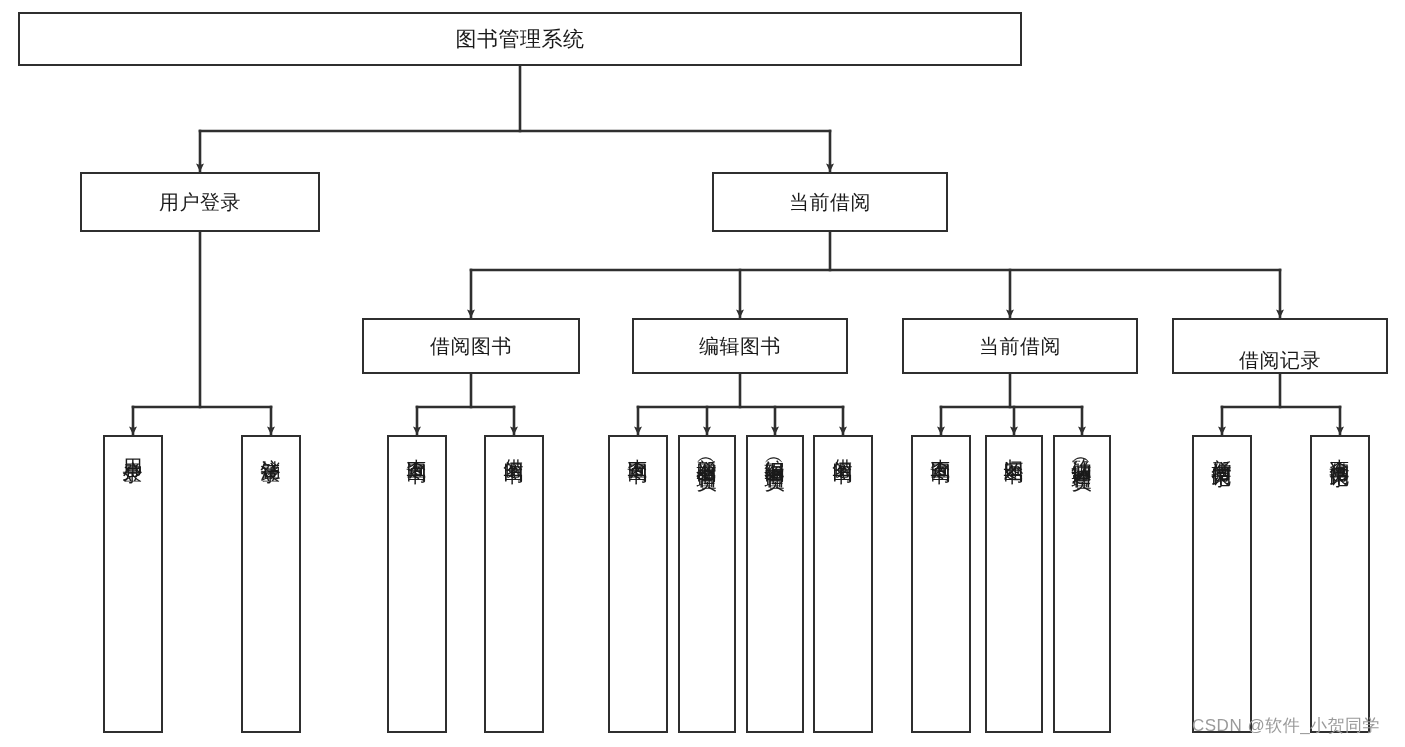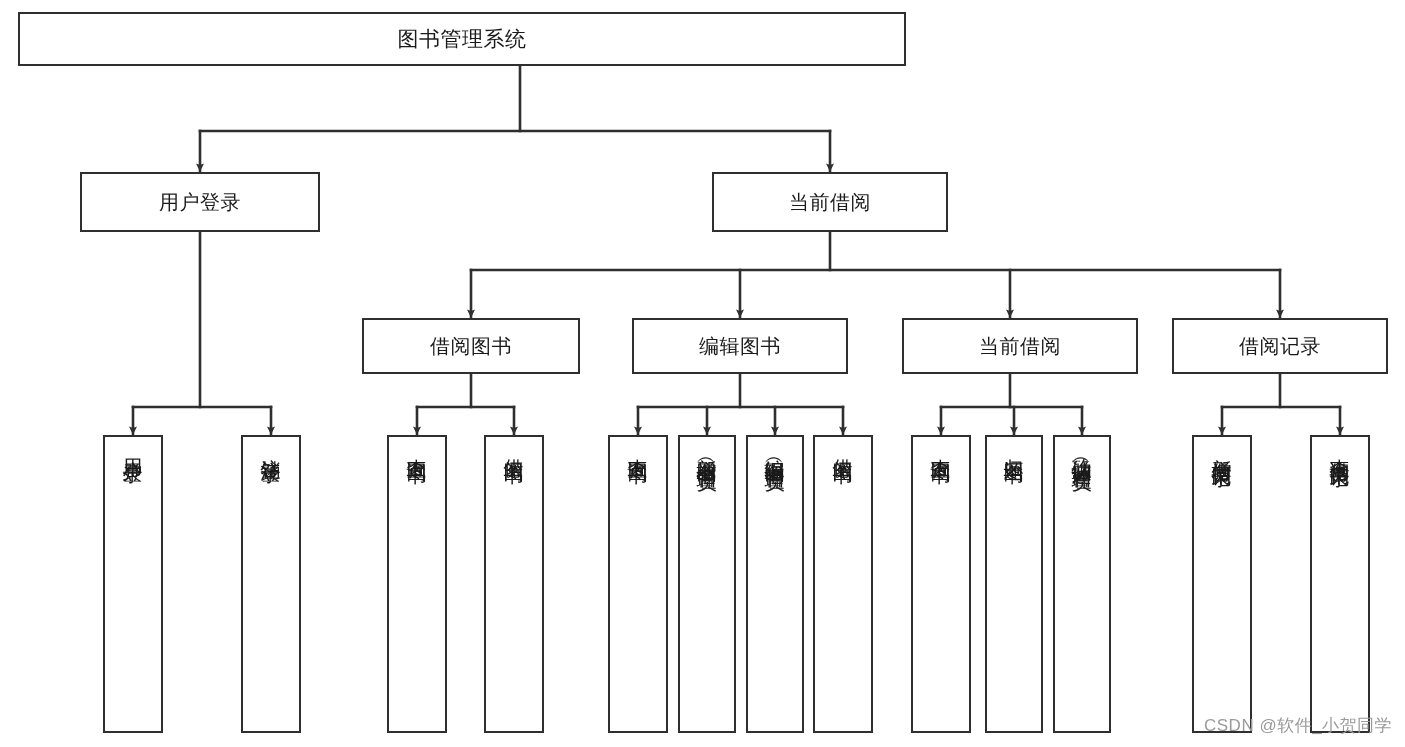--- a/index.html
+++ b/index.html
@@ -118,39 +118,39 @@
         <line x1="1014" y1="407" x2="1014" y2="434" marker-end="url(#arrowhead)"></line>
         <line x1="1082" y1="407" x2="1082" y2="434" marker-end="url(#arrowhead)"></line>
         <line x1="1280" y1="374" x2="1280" y2="407"></line>
         <line x1="1222" y1="407" x2="1340" y2="407"></line>
         <line x1="1222" y1="407" x2="1222" y2="434" marker-end="url(#arrowhead)"></line>
         <line x1="1340" y1="407" x2="1340" y2="434" marker-end="url(#arrowhead)"></line>
       </g>
   </svg>
 
   <div id="nodes-layer">
-      <div class="node root" style="left: 18px; top: 12px; width: 888px; height: 54px;">
+      <div class="node root" style="left: 18px; top: 12px; width: 1004px; height: 54px;">
         <span class="node-label">图书管理系统</span>
       </div>
       <div class="node level2" style="left: 80px; top: 172px; width: 240px; height: 60px;">
         <span class="node-label">用户登录</span>
       </div>
       <div class="node level2" style="left: 712px; top: 172px; width: 236px; height: 60px;">
         <span class="node-label">当前借阅</span>
       </div>
       <div class="node level2" style="left: 362px; top: 318px; width: 218px; height: 56px;">
         <span class="node-label">借阅图书</span>
       </div>
       <div class="node level2" style="left: 632px; top: 318px; width: 216px; height: 56px;">
         <span class="node-label">编辑图书</span>
       </div>
       <div class="node level2" style="left: 902px; top: 318px; width: 236px; height: 56px;">
         <span class="node-label">当前借阅</span>
       </div>
-      <div class="node level2" style="left: 1172px; top: 318px; width: 216px; height: 56px;">
+      <div class="node level2" style="left: 1172px; top: 318px; width: 216px; height: 56px; align-items: flex-end;">
         <span class="node-label">借阅记录</span>
       </div>
       <div class="node leaf" style="left: 103px; top: 435px; width: 60px; height: 298px;">
         <span class="node-label">用户登录</span>
       </div>
       <div class="node leaf" style="left: 241px; top: 435px; width: 60px; height: 298px;">
         <span class="node-label">注销登录</span>
       </div>
       <div class="node leaf" style="left: 387px; top: 435px; width: 60px; height: 298px;">
         <span class="node-label">查询图书</span>
@@ -180,15 +180,15 @@
         <span class="node-label">确认归还（管理员）</span>
       </div>
       <div class="node leaf" style="left: 1192px; top: 435px; width: 60px; height: 298px;">
         <span class="node-label">新增借阅记录</span>
       </div>
       <div class="node leaf" style="left: 1310px; top: 435px; width: 60px; height: 298px;">
         <span class="node-label">查询借阅记录</span>
       </div>
     </div>
 
-  <div class="watermark" style="left: 1192px; top: 714px; color: rgb(154, 154, 154); padding-left: 12px;">CSDN @软件_小贺同学</div>
+  <div class="watermark" style="left: 1192px; top: 714px; color: rgb(154, 154, 154);">CSDN @软件_小贺同学</div>
 
 </div>
 
 </body></html>

